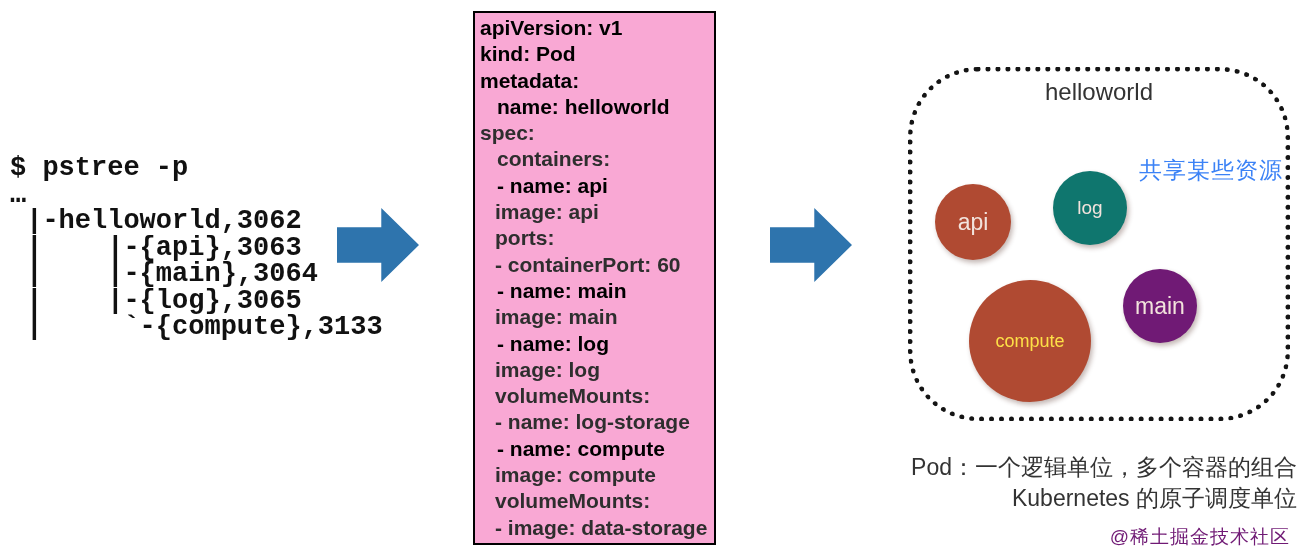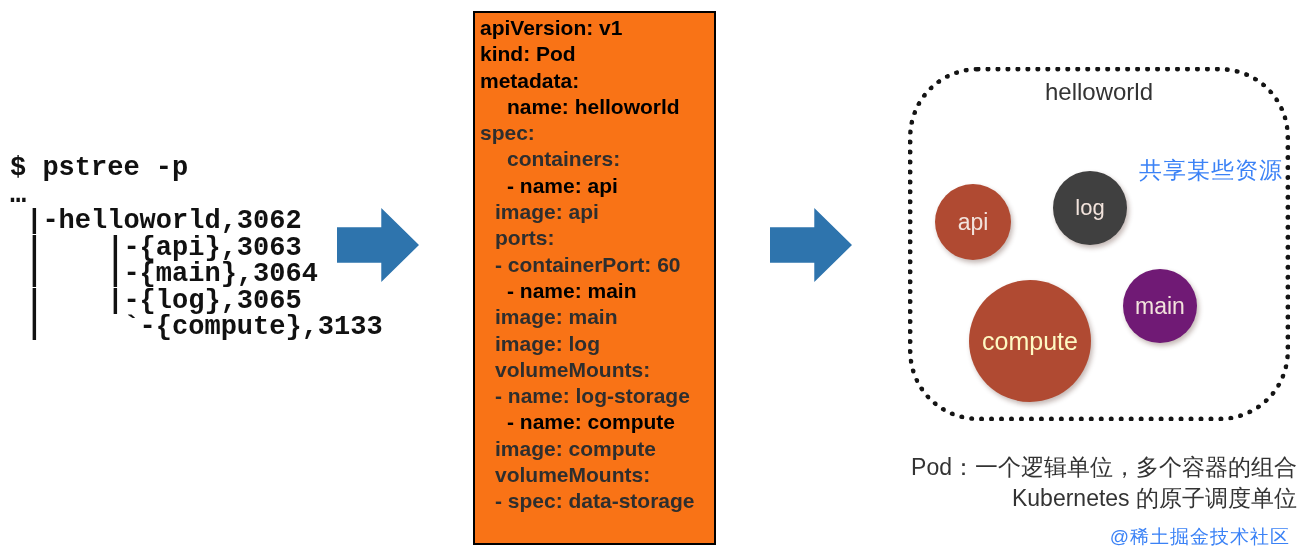--- a/index.html
+++ b/index.html
@@ -18,31 +18,31 @@
   .arrow {
     position:absolute; width:82px; height:74px;
     clip-path:polygon(0 26%, 54% 26%, 54% 0, 100% 50%, 54% 100%, 54% 74%, 0 74%);
   }
   .arrow1 { left:337px; top:208px; }
   .arrow2 { left:770px; top:208px; }
 
   
   .yaml-box {
     position:absolute; left:473px; top:11px; width:243px; height:534px;
-    border:2px solid #000; background:#f97316;
+    border:2px solid #000; background:#f9a8d4;
     padding:2px 0 0 0; overflow:hidden;
   }
   .yline {
     font-size:21px; line-height:26.3px; color:#2e2e2e;
     white-space:nowrap;
     font-weight:bold;
   }
   .yline.b { font-weight:bold; color:#000; }
   .yline.i0 { padding-left:5px; }
-  .yline.i1 { padding-left:32px; }
+  .yline.i1 { padding-left:22px; }
   .yline.i2 { padding-left:20px; }
 
   
   .pod-box {
     position:absolute; left:908px; top:67px; width:382px; height:354px;
     border:5px dotted #141414; border-radius:70px;
   }
   .pod-title {
     position:absolute; top:6px; left:0; width:100%;
     text-align:center; font-size:24px; color:#333;
@@ -58,21 +58,21 @@
   }
 
   
   .pod-caption {
     position:absolute; left:890px; top:452px; width:407px;
     text-align:right; font-size:23px; line-height:31px; color:#333;
   }
 
   .watermark {
     position:absolute; right:7px; bottom:4px;
-    font-size:19px; color:#3b82f6; letter-spacing:1px;
+    font-size:19px; color:#701a75; letter-spacing:1px;
   }
 </style>
 </head>
 <body>
 
 <pre class="terminal">$ pstree -p
 …
  |-helloworld,3062
  |    |-{api},3063
  |    |-{main},3064
@@ -87,37 +87,38 @@
     <div class="yline i0 b">metadata:</div>
     <div class="yline i1 b">name: helloworld</div>
     <div class="yline i0">spec:</div>
     <div class="yline i1">containers:</div>
     <div class="yline i1 b">- name: api</div>
     <div class="yline i2">image: api</div>
     <div class="yline i2">ports:</div>
     <div class="yline i2">- containerPort: 60</div>
     <div class="yline i1 b">- name: main</div>
     <div class="yline i2">image: main</div>
+    <div class="yline i1 b">- name: log</div>
     <div class="yline i2">image: log</div>
     <div class="yline i2">volumeMounts:</div>
     <div class="yline i2">- name: log-storage</div>
     <div class="yline i1 b">- name: compute</div>
     <div class="yline i2">image: compute</div>
     <div class="yline i2">volumeMounts:</div>
-    <div class="yline i2">- spec: data-storage</div>
+    <div class="yline i2">- image: data-storage</div>
   </div>
 
 <div class="arrow arrow2" style="background: rgb(46, 116, 173);"></div>
 
 <div class="pod-box">
   <div class="pod-title">helloworld</div>
   <div class="share-label">共享某些资源</div>
 <div class="circle" style="left: 22px; top: 112px; height: 76px; width: 76px; font-size: 23px; background: rgb(176, 74, 50); color: rgb(242, 227, 220);">api</div>
-    <div class="circle" style="left: 140px; top: 99px; height: 74px; width: 74px; font-size: 22px; background: #404040; color: rgb(242, 227, 220);">log</div>
-    <div class="circle" style="left: 56px; top: 208px; height: 122px; width: 122px; font-size: 25px; background: rgb(176, 74, 50); color: #fef9c3;">compute</div>
+    <div class="circle" style="left: 140px; top: 99px; height: 74px; width: 74px; font-size: 19px; background: #0f766e; color: rgb(242, 227, 220);">log</div>
+    <div class="circle" style="left: 56px; top: 208px; height: 122px; width: 122px; font-size: 18px; background: rgb(176, 74, 50); color: #fde047;">compute</div>
     <div class="circle" style="left: 210px; top: 197px; height: 74px; width: 74px; font-size: 23px; background: #701a75; color: rgb(242, 227, 220);">main</div>
   </div>
 
 <div class="pod-caption">
   <div>Pod：一个逻辑单位，多个容器的组合</div>
   <div>Kubernetes 的原子调度单位</div>
 </div>
 
 <div class="watermark">@稀土掘金技术社区</div>
 

